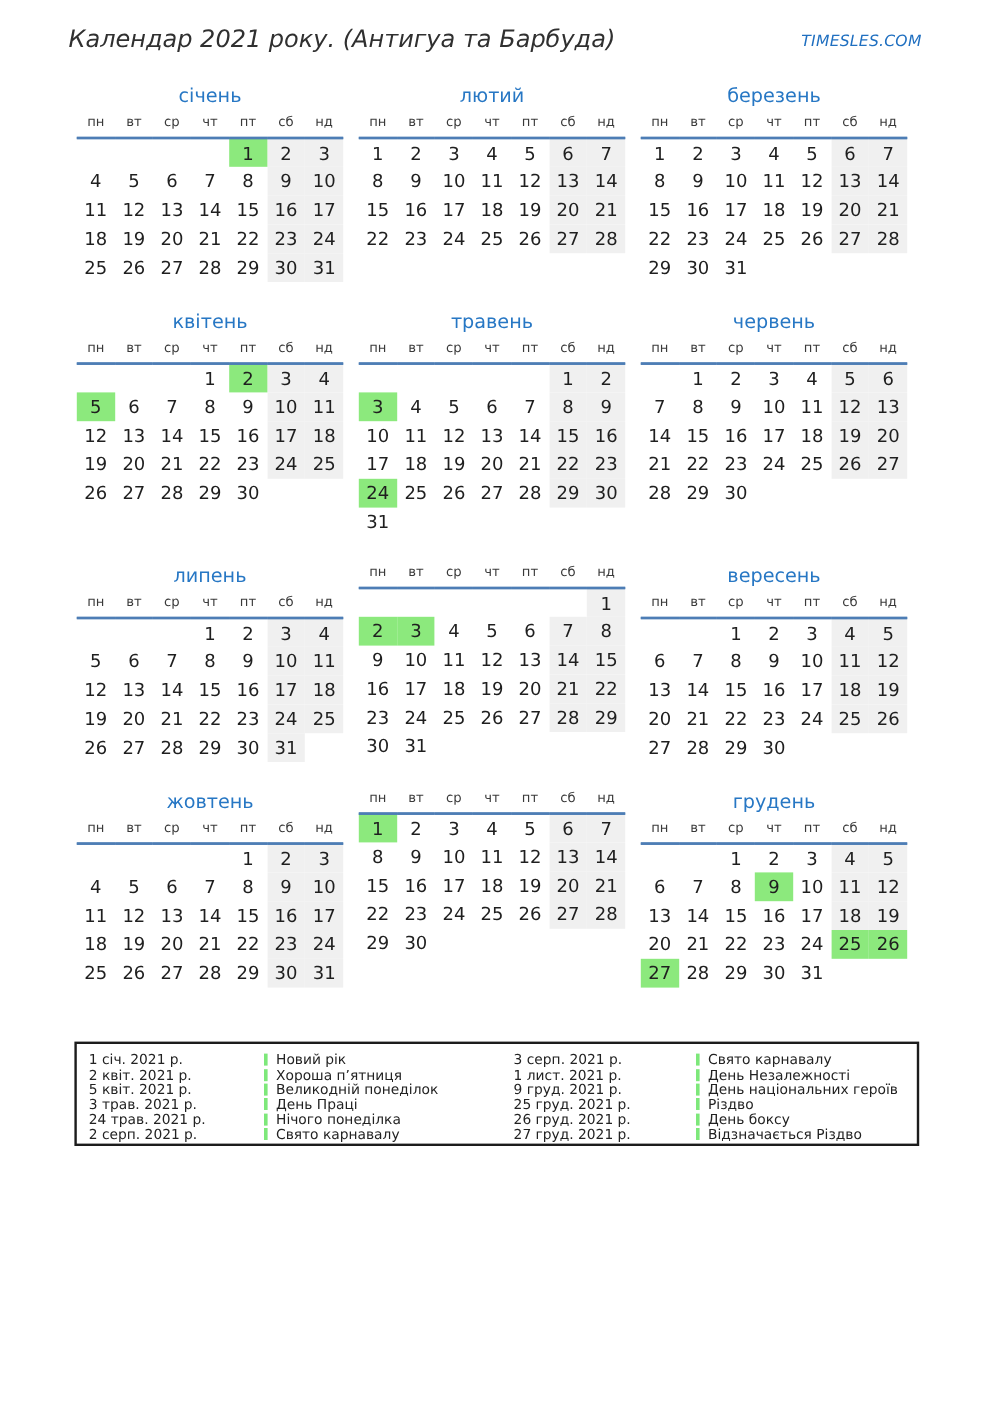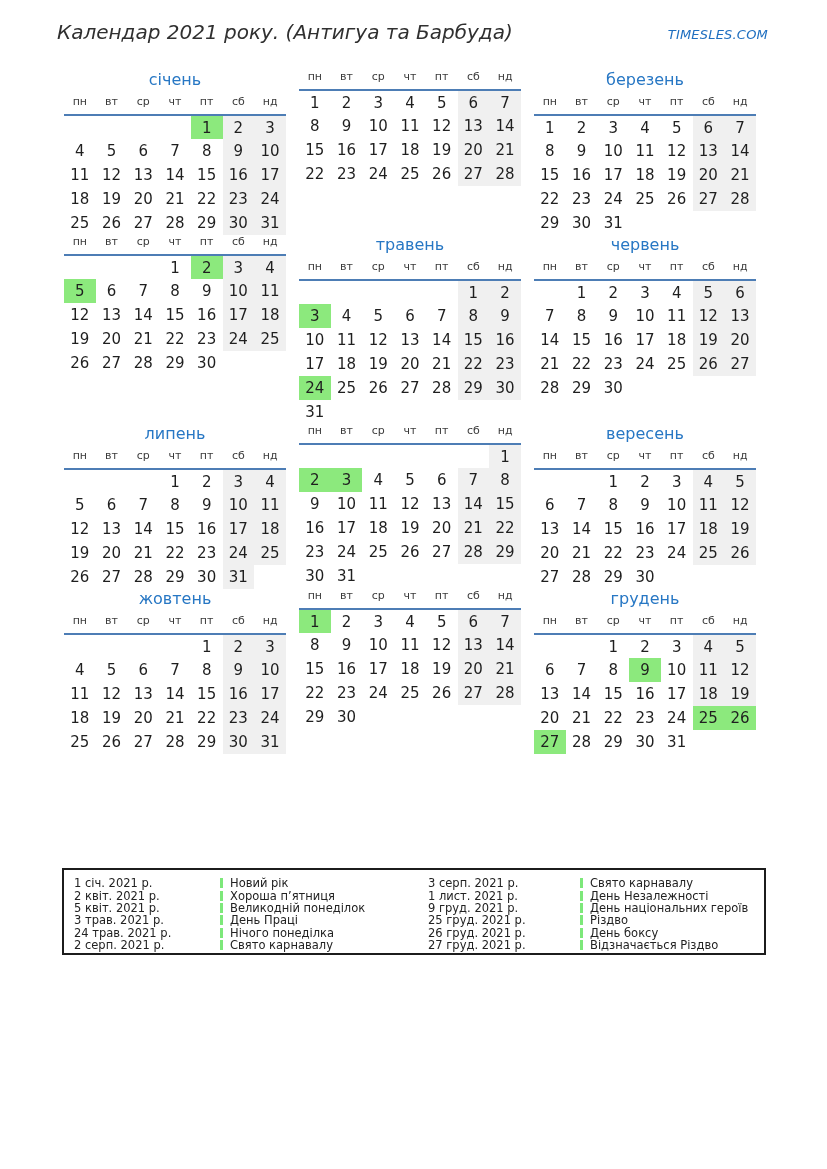--- a/index.html
+++ b/index.html
@@ -22,21 +22,21 @@
     font-size:20px;font-weight:normal;color:var(--titlecol);font-style:italic;
   }
   .site{
     position:absolute;right:59px;top:27px;
     font-size:13px;color:var(--link);text-decoration:none;letter-spacing:.2px;
     cursor:pointer;
     font-style:italic;
   }
   .months{
     position:absolute;left:64px;top:70px;
-    display:grid;grid-template-columns:repeat(3,235px);
+    display:grid;grid-template-columns:repeat(3,235px);row-gap:23px;
   }
   .month{width:235px;}
   .month-title{
     width:222px;text-align:center;color:var(--blue);
     font-size:16px;margin:0 0 6px 0;
   }
   table.cal{border-collapse:collapse;table-layout:fixed;width:222px;}
   table.cal th{
     font-weight:normal;font-size:11px;color:#3a3a3a;padding:0 0 6px 0;text-align:center;
   }
@@ -125,20 +125,21 @@
             <td>27</td>
             <td>28</td>
             <td>29</td>
             <td class="weekend">30</td>
             <td class="weekend">31</td>
           </tr>
         </tbody>
       </table>
     </div>
     <div class="month">
+      <div class="month-title">лютий</div>
       <table class="cal">
         <thead>
           <tr>
             <th>пн</th>
             <th>вт</th>
             <th>ср</th>
             <th>чт</th>
             <th>пт</th>
             <th>сб</th>
             <th>нд</th>
@@ -241,20 +242,21 @@
             <td>31</td>
             <td></td>
             <td></td>
             <td></td>
             <td></td>
           </tr>
         </tbody>
       </table>
     </div>
     <div class="month">
+      <div class="month-title">квітень</div>
       <table class="cal">
         <thead>
           <tr>
             <th>пн</th>
             <th>вт</th>
             <th>ср</th>
             <th>чт</th>
             <th>пт</th>
             <th>сб</th>
             <th>нд</th>

